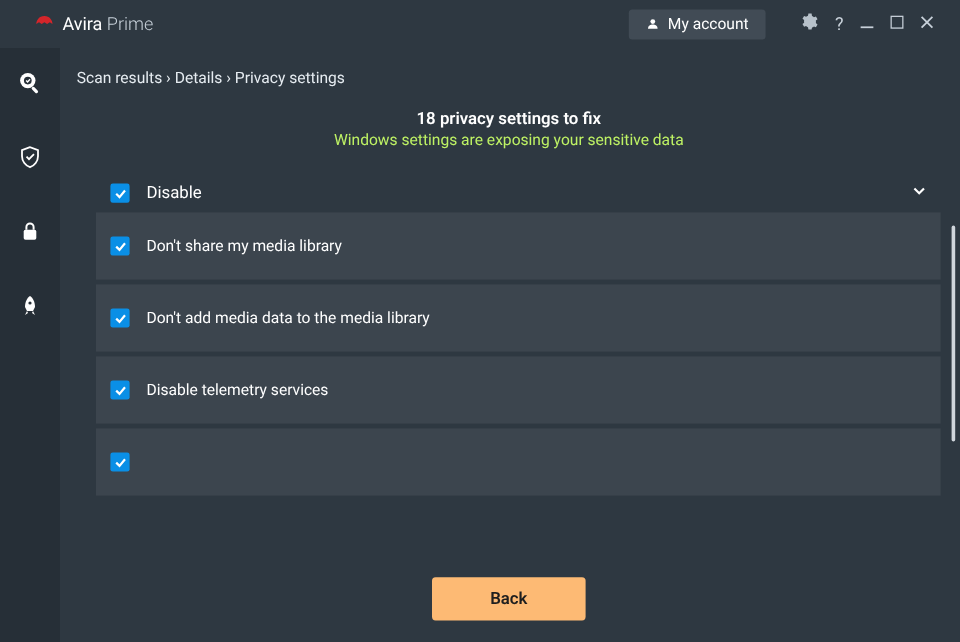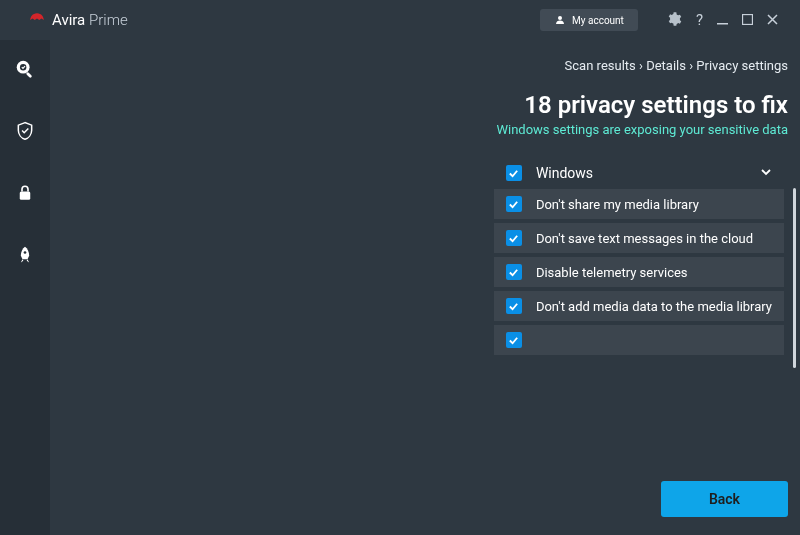--- a/index.html
+++ b/index.html
@@ -46,21 +46,21 @@
     }
     .titlebar-spacer {
       flex: 1;
     }
     .account-btn {
       background: #414b55;
       border: none;
       color: #fff;
       padding: 5px 14px;
       border-radius: 3px;
-      font-size: 10px;
+      font-size: 13px;
       display: flex;
       align-items: center;
       gap: 6px;
       cursor: pointer;
       margin-right: 20px;
     }
     .window-controls {
       display: flex;
       align-items: center;
       gap: 14px;
@@ -90,38 +90,37 @@
       align-items: center;
       justify-content: center;
       cursor: pointer;
     }
     .content {
       flex: 1;
       padding: 18px 12px 0 10px;
       display: flex;
       flex-direction: column;
       position: relative;
-      align-items: flex-end;
     }
     .breadcrumb {
       font-size: 13px;
       color: #e6ecf1;
       margin-bottom: 12px;
       margin-left: 4px;
     }
     .page-title {
       text-align: center;
-      font-size: 24px;
+      font-size: 14px;
       font-weight: 600;
       margin-top: 6px;
     }
     .page-subtitle {
       text-align: center;
       font-size: 13px;
-      color: #5eead4;
+      color: #bef264;
       margin-top: 3px;
       margin-bottom: 20px;
     }
     .list {
       margin-left: 20px;
       margin-right: 4px;
       flex: 1;
       overflow-y: auto;
     }
     .list-header {
@@ -131,21 +130,21 @@
       font-size: 14px;
       gap: 14px;
     }
     .list-header .spacer {
       flex: 1;
     }
     .list-row {
       display: flex;
       align-items: center;
       background: #3c454e;
-      padding: 7px 12px;
+      padding: 20px 12px;
       margin-bottom: 4px;
       font-size: 13px;
       gap: 14px;
     }
     .checkbox {
       width: 16px;
       height: 16px;
       background: #0a8fe6;
       border-radius: 2px;
       display: inline-flex;
@@ -156,21 +155,21 @@
     .checkbox svg {
       width: 11px;
       height: 11px;
     }
     .footer {
       padding: 15px 0 18px 0;
       display: flex;
       justify-content: center;
     }
     .back-btn {
-      background: #0ea5e9;
+      background: #fdba74;
       color: #1e1e1e;
       border: none;
       padding: 10px 48px;
       border-radius: 3px;
       font-size: 14px;
       font-weight: 600;
       cursor: pointer;
     }
     .scrollbar {
       position: absolute;
@@ -271,21 +270,21 @@
     <div class="page-title">18 privacy settings to fix</div>
     <div class="page-subtitle">Windows settings are exposing your sensitive data</div>
 
     <div class="list">
       <div class="list-header">
         <span class="checkbox">
           <svg viewBox="0 0 12 12">
               <path d="M2 6 L5 9 L10 3" stroke="#fff" stroke-width="2" fill="none"></path>
             </svg>
         </span>
-        <span>Windows</span>
+        <span>Disable</span>
         <span class="spacer"></span>
         <span>
           <svg width="12" height="12" viewBox="0 0 12 12">
               <path d="M2 4 L6 8 L10 4" stroke="#fff" stroke-width="1.8" fill="none"></path>
             </svg>
         </span>
       </div>
 
       <div class="list-row">
         <span class="checkbox">
@@ -294,44 +293,36 @@
             </svg>
           </span>
         <span>Don't share my media library</span>
       </div>
       <div class="list-row">
         <span class="checkbox">
             <svg viewBox="0 0 12 12">
               <path d="M2 6 L5 9 L10 3" stroke="#fff" stroke-width="2" fill="none"></path>
             </svg>
           </span>
-        <span>Don't save text messages in the cloud</span>
+        <span>Don't add media data to the media library</span>
       </div>
       <div class="list-row">
         <span class="checkbox">
             <svg viewBox="0 0 12 12">
               <path d="M2 6 L5 9 L10 3" stroke="#fff" stroke-width="2" fill="none"></path>
             </svg>
           </span>
         <span>Disable telemetry services</span>
       </div>
       <div class="list-row">
         <span class="checkbox">
             <svg viewBox="0 0 12 12">
               <path d="M2 6 L5 9 L10 3" stroke="#fff" stroke-width="2" fill="none"></path>
             </svg>
           </span>
-        <span>Don't add media data to the media library</span>
-      </div>
-      <div class="list-row">
-        <span class="checkbox">
-            <svg viewBox="0 0 12 12">
-              <path d="M2 6 L5 9 L10 3" stroke="#fff" stroke-width="2" fill="none"></path>
-            </svg>
-          </span>
       </div>
     </div>
 
     <div class="scrollbar"></div>
 
     <div class="footer">
       <button class="back-btn">Back</button>
     </div>
   </div>
 </div>

